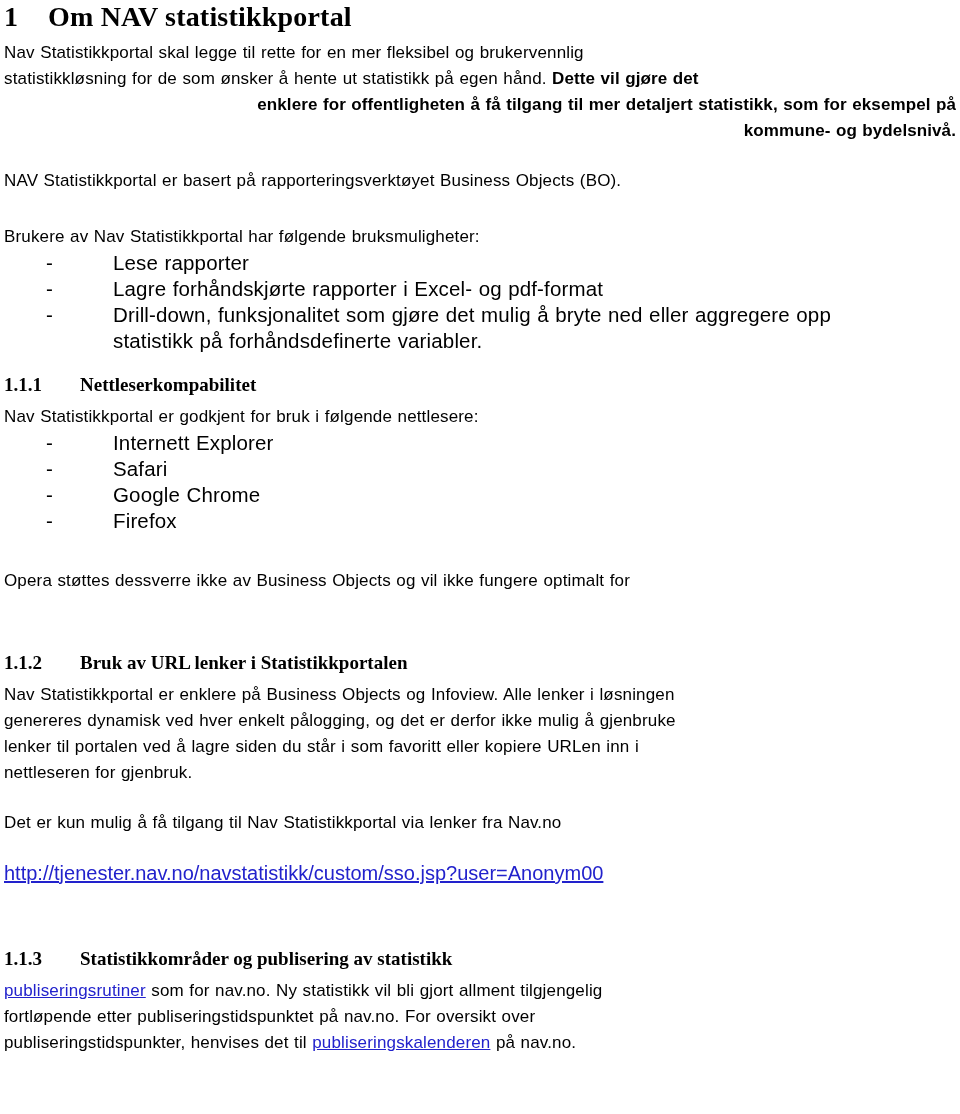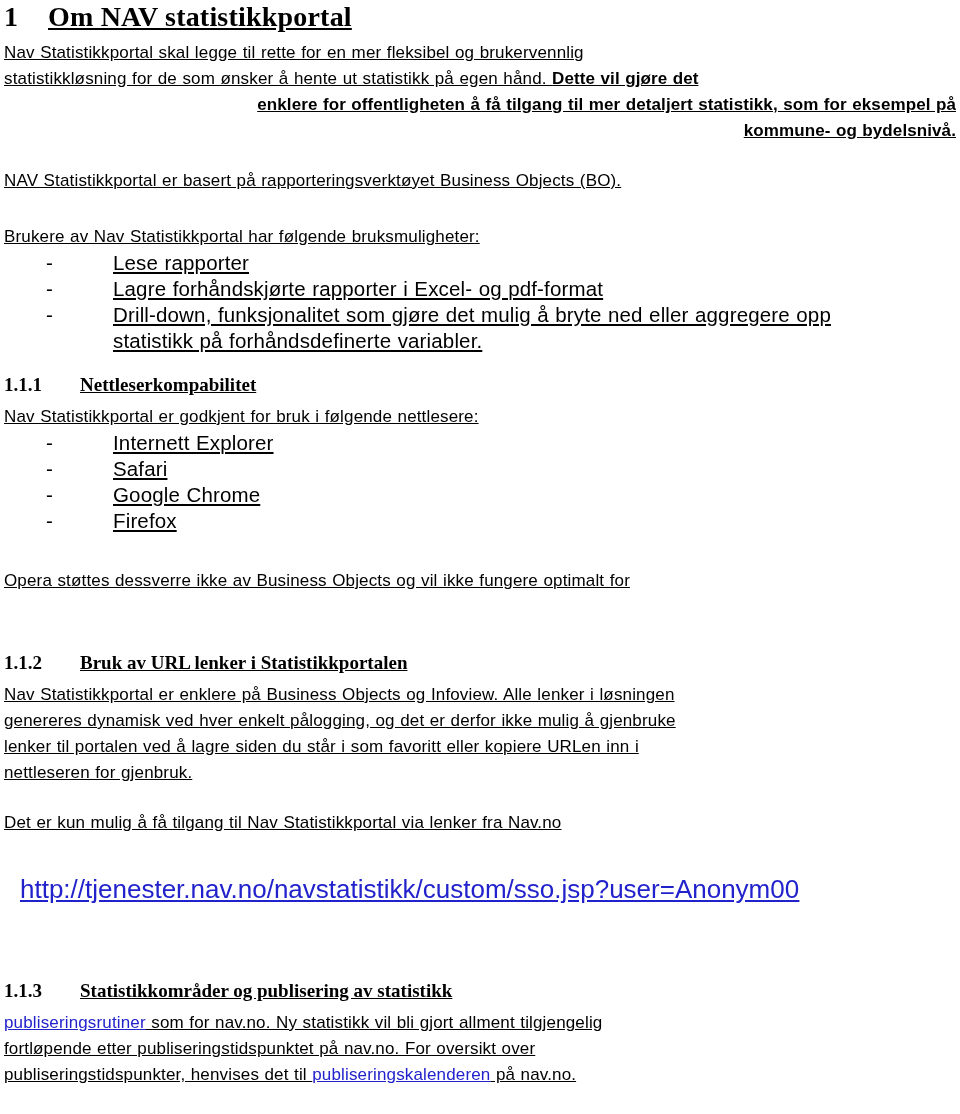--- a/index.html
+++ b/index.html
@@ -14,21 +14,20 @@
     color: #000000;
     overflow: hidden;
   }
   .page {
     position: relative;
     width: 960px;
     height: 1028px;
     background: #ffffff;
     box-sizing: border-box;
     padding: 0 4px 0 4px;
-    text-decoration: underline;
   }
 
   
   .h1 {
     font-family: "Liberation Serif", serif;
     font-weight: bold;
     font-size: 28px;
     line-height: 30px;
     margin: 0;
     padding: 2px 0 0 0;
@@ -86,23 +85,23 @@
     padding-left: 0;
     margin-left: 31px;
   }
 
   
   .link {
     color: #2222cc;
     text-decoration: underline;
   }
   .urlline {
-    font-size: 26px;
+    font-size: 20px;
     line-height: 26px;
-    margin: 16px;
+    margin: 0;
   }
 
   
   .sp-8  { height: 8px; }
   .sp-20 { height: 20px; }
   .sp-24 { height: 24px; }
   .sp-30 { height: 30px; }
   .sp-34 { height: 34px; }
   .sp-58 { height: 58px; }
   .sp-62 { height: 62px; }

